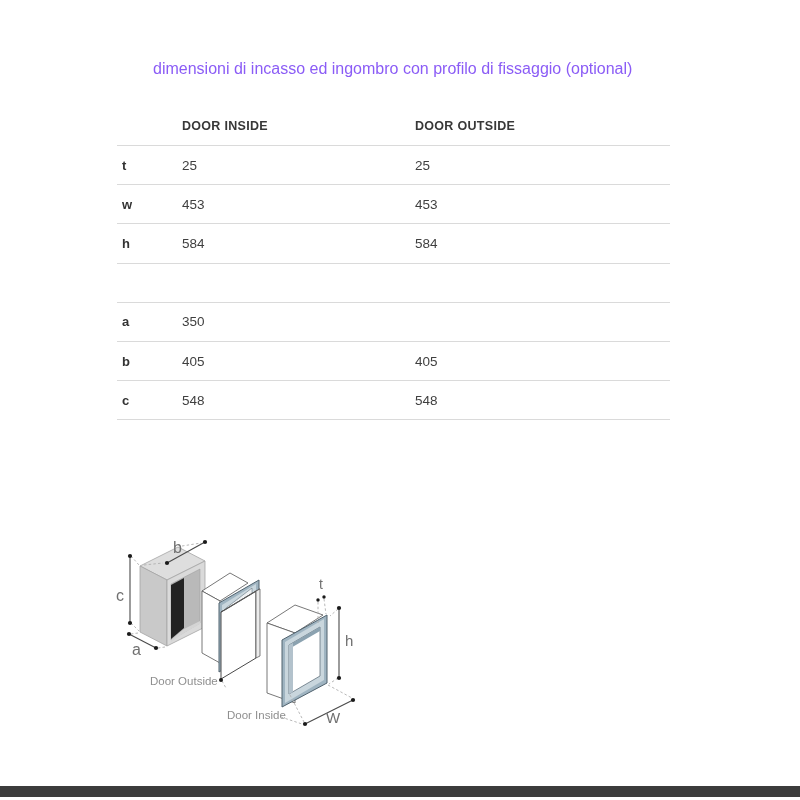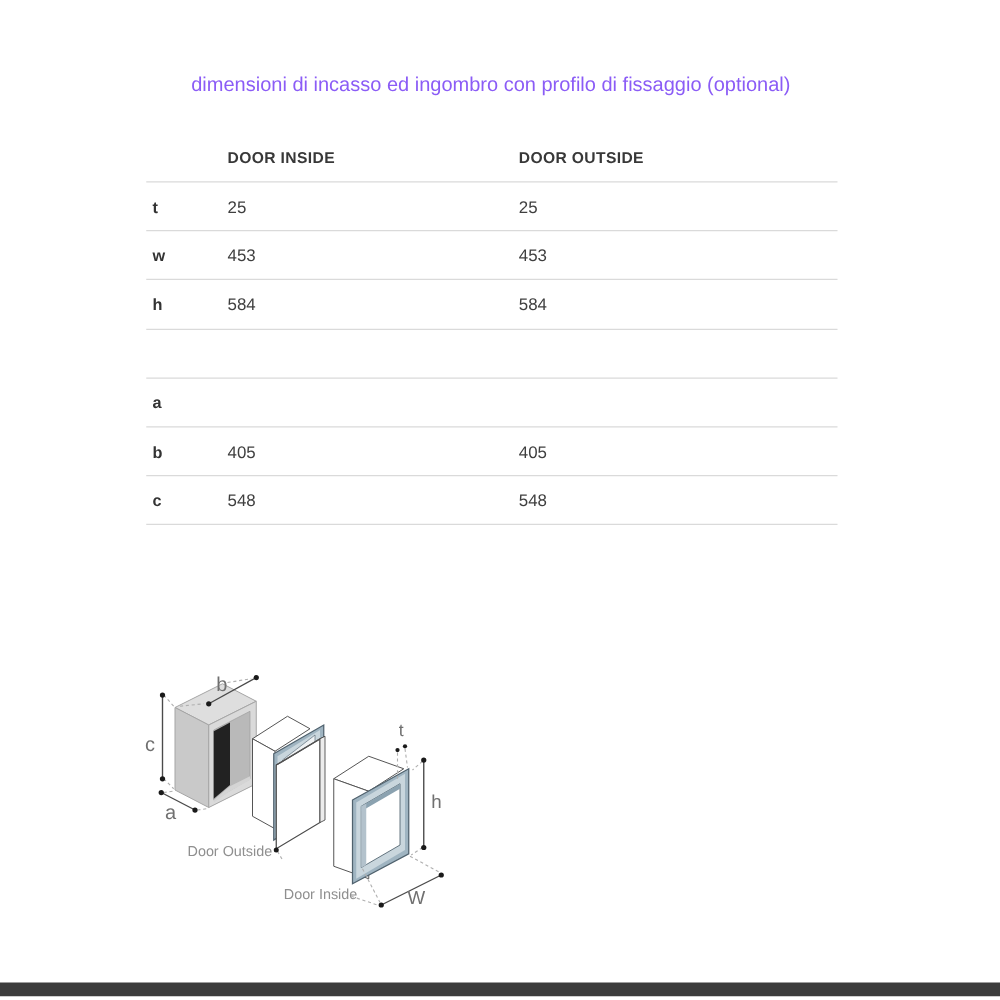--- a/index.html
+++ b/index.html
@@ -69,20 +69,21 @@
     <div class="c1">584</div>
     <div class="c2">584</div>
   </div>
   <div class="trow">
     <div class="c0"></div>
     <div class="c1"></div>
     <div class="c2"></div>
   </div>
   <div class="trow">
     <div class="c0">a</div>
+    <div class="c2">350</div>
   </div>
   <div class="trow">
     <div class="c0">b</div>
     <div class="c1">405</div>
     <div class="c2">405</div>
   </div>
   <div class="trow">
     <div class="c0">c</div>
     <div class="c1">548</div>
     <div class="c2">548</div>

